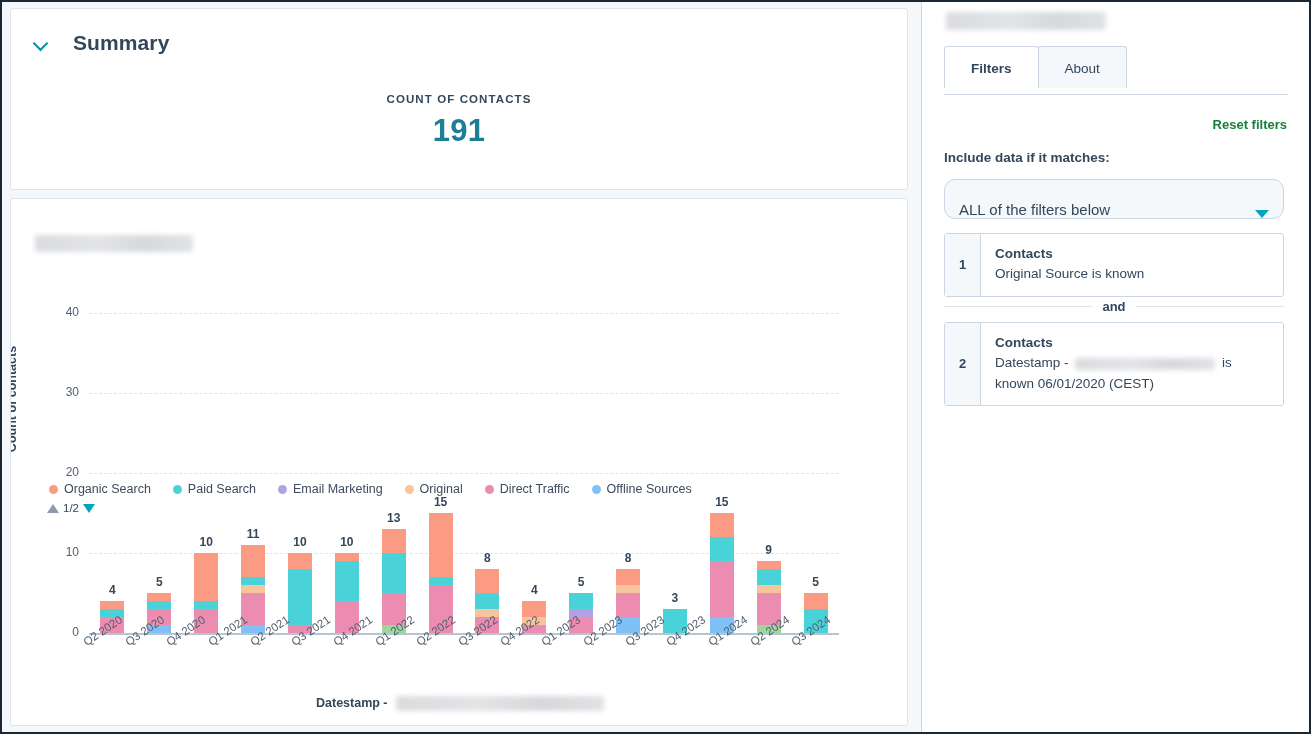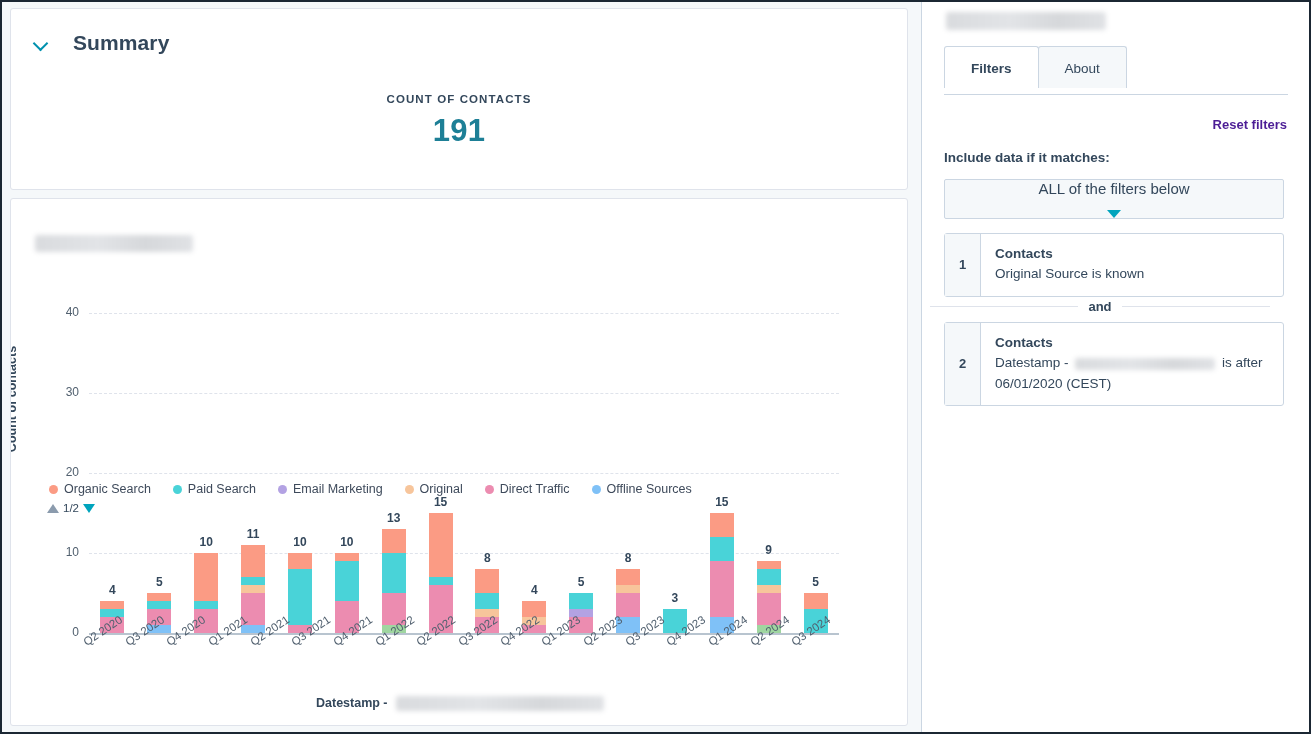--- a/index.html
+++ b/index.html
@@ -291,43 +291,42 @@
     left: 22px; top: 92px;
     width: 344px;
     height: 1px;
     background: #cbd6e2;
   }
   .reset-filters {
     position: absolute;
     right: 22px; top: 115px;
     font-size: 13px;
     font-weight: bold;
-    color: #4c1d95;
+    color: #15803d;
     cursor: pointer;
     padding-left: 48px;
   }
   .include-label {
     position: absolute;
     left: 22px; top: 148px;
     font-size: 13.5px;
     font-weight: bold;
     color: #33475b;
   }
   .select {
     position: absolute;
     left: 22px; top: 177px;
     width: 340px; height: 40px;
     background: #f5f8fa;
     border: 1px solid #cbd6e2;
-    border-radius: 2px;
-    display: flex;
-    align-items: center;
+    border-radius: 11px;
+    display: flex;
+    align-items: flex-end;
     padding: 0 14px;
     cursor: pointer;
-    flex-direction: column;
   }
   .select-value {
     flex: 1;
     font-size: 15px;
     color: #33475b;
   }
   .caret {
     width: 0; height: 0;
     border-left: 7px solid transparent;
     border-right: 7px solid transparent;
@@ -364,21 +363,21 @@
   }
   .filter-body b { font-weight: normal; }
   .filter-obj { font-weight: bold; display: block; }
   .inline-redact {
     width: 140px; height: 12px;
     margin: 0 3px;
   }
 
   .and-row {
     position: absolute;
-    left: 8px;
+    left: 22px;
     width: 340px;
     display: flex;
     align-items: center;
     gap: 10px;
   }
   .and-line { flex: 1; height: 1px; background: #dfe3eb; }
   .and-text {
     font-size: 13px;
     font-weight: bold;
     color: #33475b;
@@ -682,17 +681,17 @@
       <span class="and-line"></span>
       <span class="and-text">and</span>
       <span class="and-line"></span>
     </div>
 
     <div class="filter-card" style="top:320px;">
       <div class="filter-num">2</div>
       <div class="filter-body">
         <span class="filter-obj">Contacts</span>
         <b>Datestamp - </b><span class="redact inline-redact"></span><span> is</span>
-        <span>after </span><b>06/01/2020 (CEST)</b>
+        <span>known </span><b>06/01/2020 (CEST)</b>
       </div>
     </div>
   </div>
 </div>
 
 </body></html>

